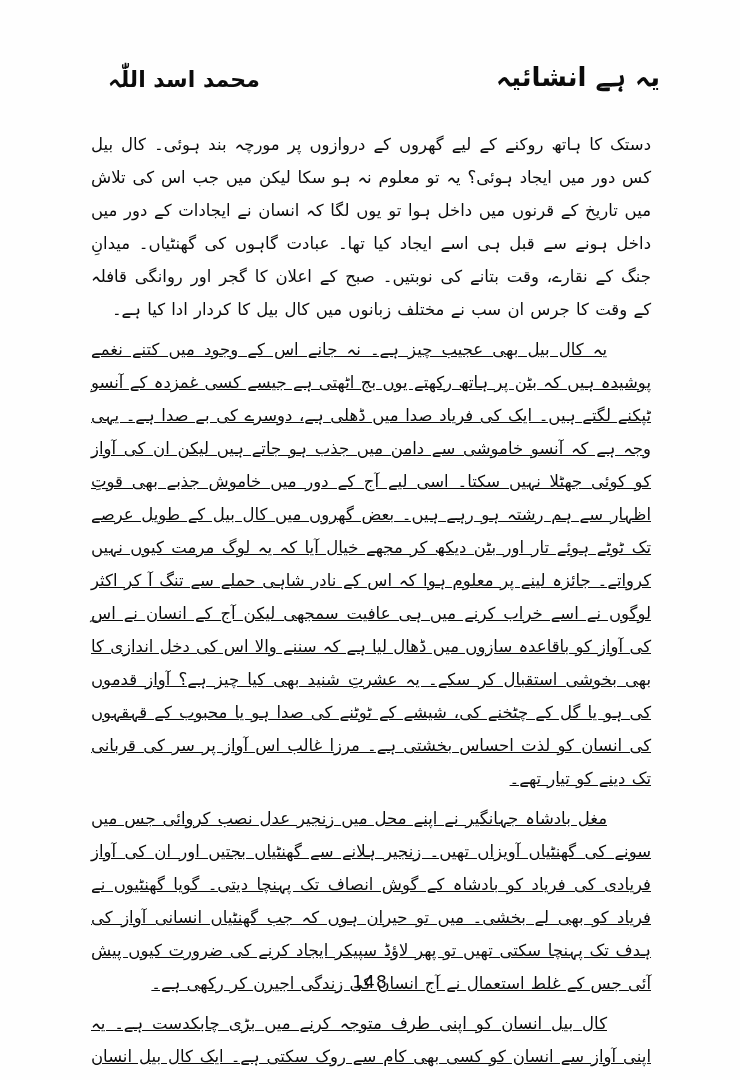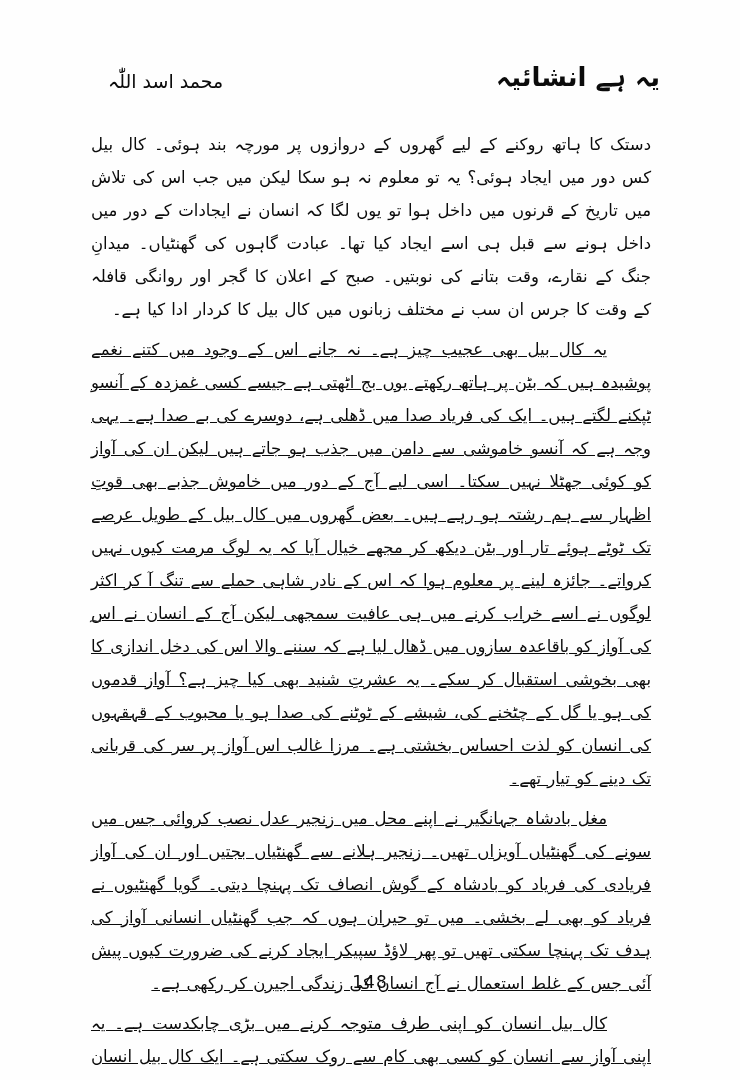--- a/index.html
+++ b/index.html
@@ -22,22 +22,22 @@
     position: absolute;
     top: 62px;
     left: 86px;
     right: 80px;
     display: flex;
     flex-direction: row;
     justify-content: space-between;
     align-items: flex-end;
   }
   .author {
-    font-size: 19px;
-    font-weight: normal;
+    font-size: 22px;
+    font-weight: bold;
     padding-left: 22px;
     white-space: nowrap;
   }
   .title {
     margin: 0;
     font-size: 26px;
     font-weight: bold;
     white-space: nowrap;
   }
   .body-text {

